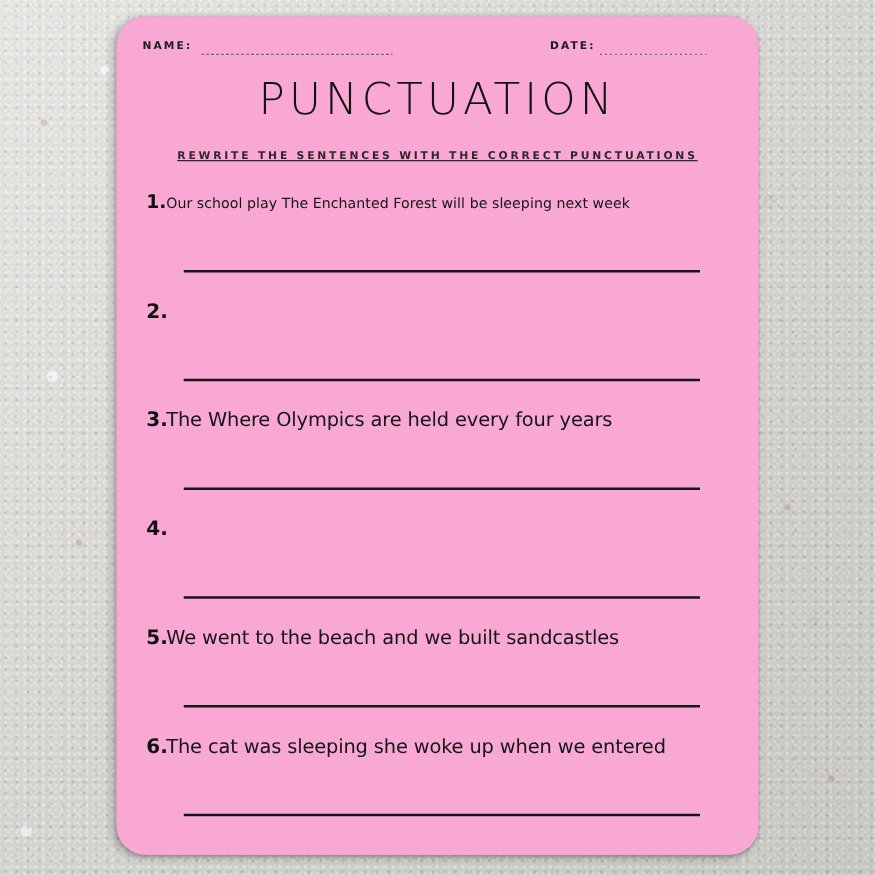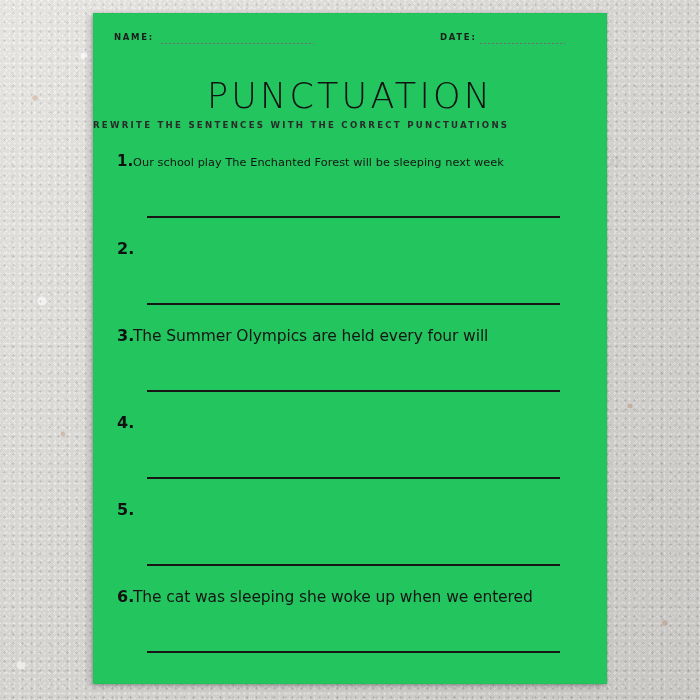--- a/index.html
+++ b/index.html
@@ -63,24 +63,25 @@
     background-size:100% 100%;
   }
   #backdrop .shade{
     position:absolute;inset:0;
     background:linear-gradient(135deg, rgba(255,255,255,.22), rgba(0,0,0,.05) 55%, rgba(0,0,0,.10));
   }
 
   
   #sheet{
     position:absolute;left:93px;top:13px;width:514px;height:671px;
-    background:#22c55e;z-index:2;
+    background:#f9a8d4;z-index:2;
     box-shadow:
       -3px 2px 7px rgba(0,0,0,.22),
       0 1px 3px rgba(0,0,0,.18);
+    border-radius: 24px;
   }
   .page-inner{position:absolute;inset:0;}
 
   
   .meta-row{
     position:absolute;left:0;top:0;width:100%;height:44px;
   }
   .meta-field{position:absolute;top:20px;display:flex;align-items:flex-end;}
   .meta-field.name{left:21px;width:200px;}
   .meta-field.date{left:347px;width:125px;}
@@ -97,27 +98,27 @@
     background-position:0 bottom;
   }
   .meta-field.name .meta-rule{margin-left:7px;}
 
   
   .title{
     position:absolute;left:0;top:50px;width:100%;text-align:center;
     font-family:"DejaVu Sans","Liberation Sans",sans-serif;
     font-size:35px;font-weight:300;letter-spacing:3.2px;color:#121212;
     line-height:1;
-    margin-top:16px;
   }
   .subtitle{
-    position:absolute;left:0;top:108px;width:100%;
+    position:absolute;left:0;top:108px;width:100%;text-align:center;
     font-family:"DejaVu Sans","Liberation Sans",sans-serif;
     font-size:8.6px;font-weight:700;letter-spacing:2.25px;color:#2a2a2a;
     line-height:1;
+    text-decoration:underline;
   }
 
   
   .questions{position:absolute;left:0;top:139px;width:100%;}
   .q-item{position:relative;height:87px;}
   .q-head{position:absolute;left:0;top:0;width:100%;display:flex;align-items:baseline;}
   .q-num{
     width:40px;padding-left:24px;box-sizing:border-box;
     font-family:"DejaVu Sans","Liberation Sans",sans-serif;
     font-size:16px;font-weight:700;color:#111;line-height:1.2;
@@ -187,35 +188,36 @@
       <div class="q-item">
         <div class="q-head">
           <span class="q-num">2.</span>
         </div>
         <div class="answer-line"></div>
       </div>
 
       <div class="q-item">
         <div class="q-head">
           <span class="q-num">3.</span>
-          <span class="q-text">The Summer Olympics are held every four will</span>
+          <span class="q-text">The Where Olympics are held every four years</span>
         </div>
         <div class="answer-line"></div>
       </div>
 
       <div class="q-item">
         <div class="q-head">
           <span class="q-num">4.</span>
         </div>
         <div class="answer-line"></div>
       </div>
 
       <div class="q-item">
         <div class="q-head">
           <span class="q-num">5.</span>
+          <span class="q-text">We went to the beach and we built sandcastles</span>
         </div>
         <div class="answer-line"></div>
       </div>
 
       <div class="q-item">
         <div class="q-head">
           <span class="q-num">6.</span>
           <span class="q-text">The cat was sleeping she woke up when we entered</span>
         </div>
         <div class="answer-line"></div>

